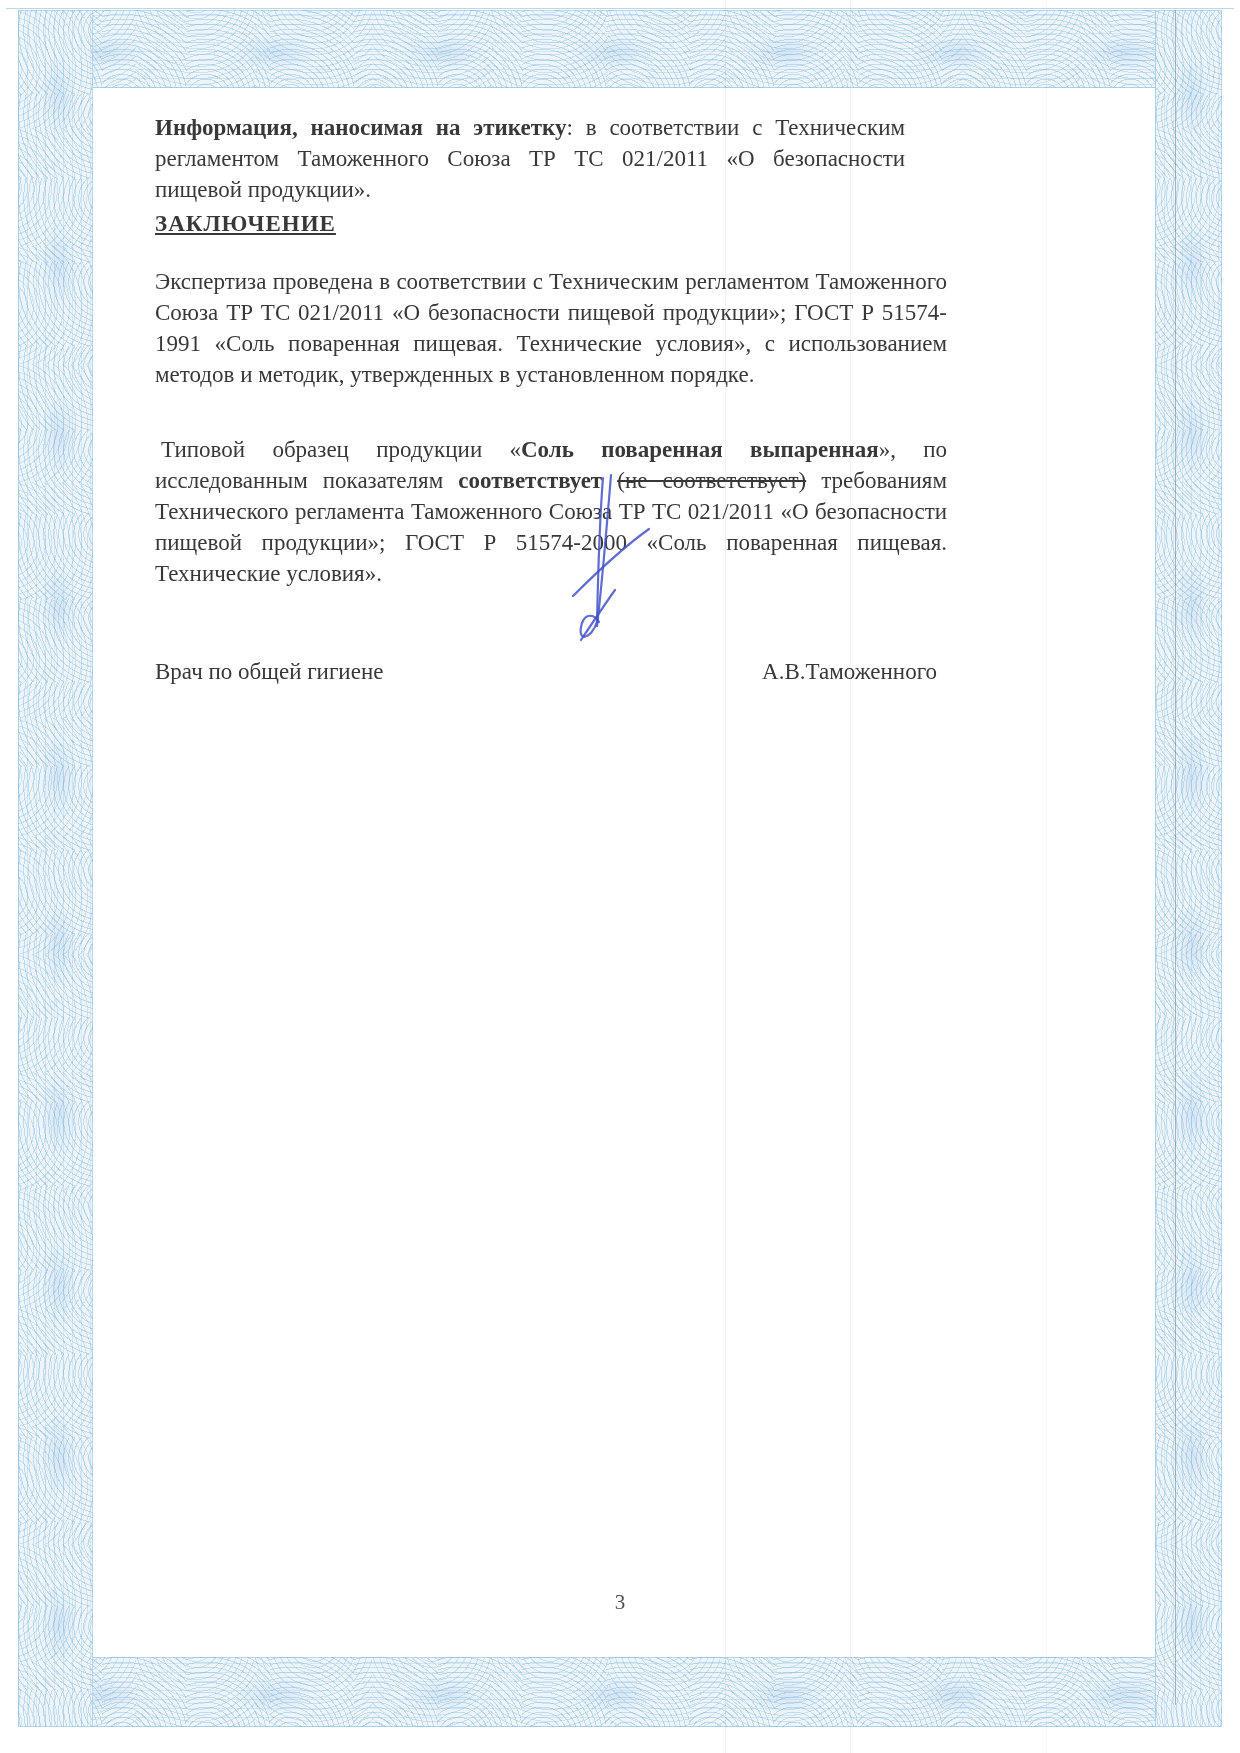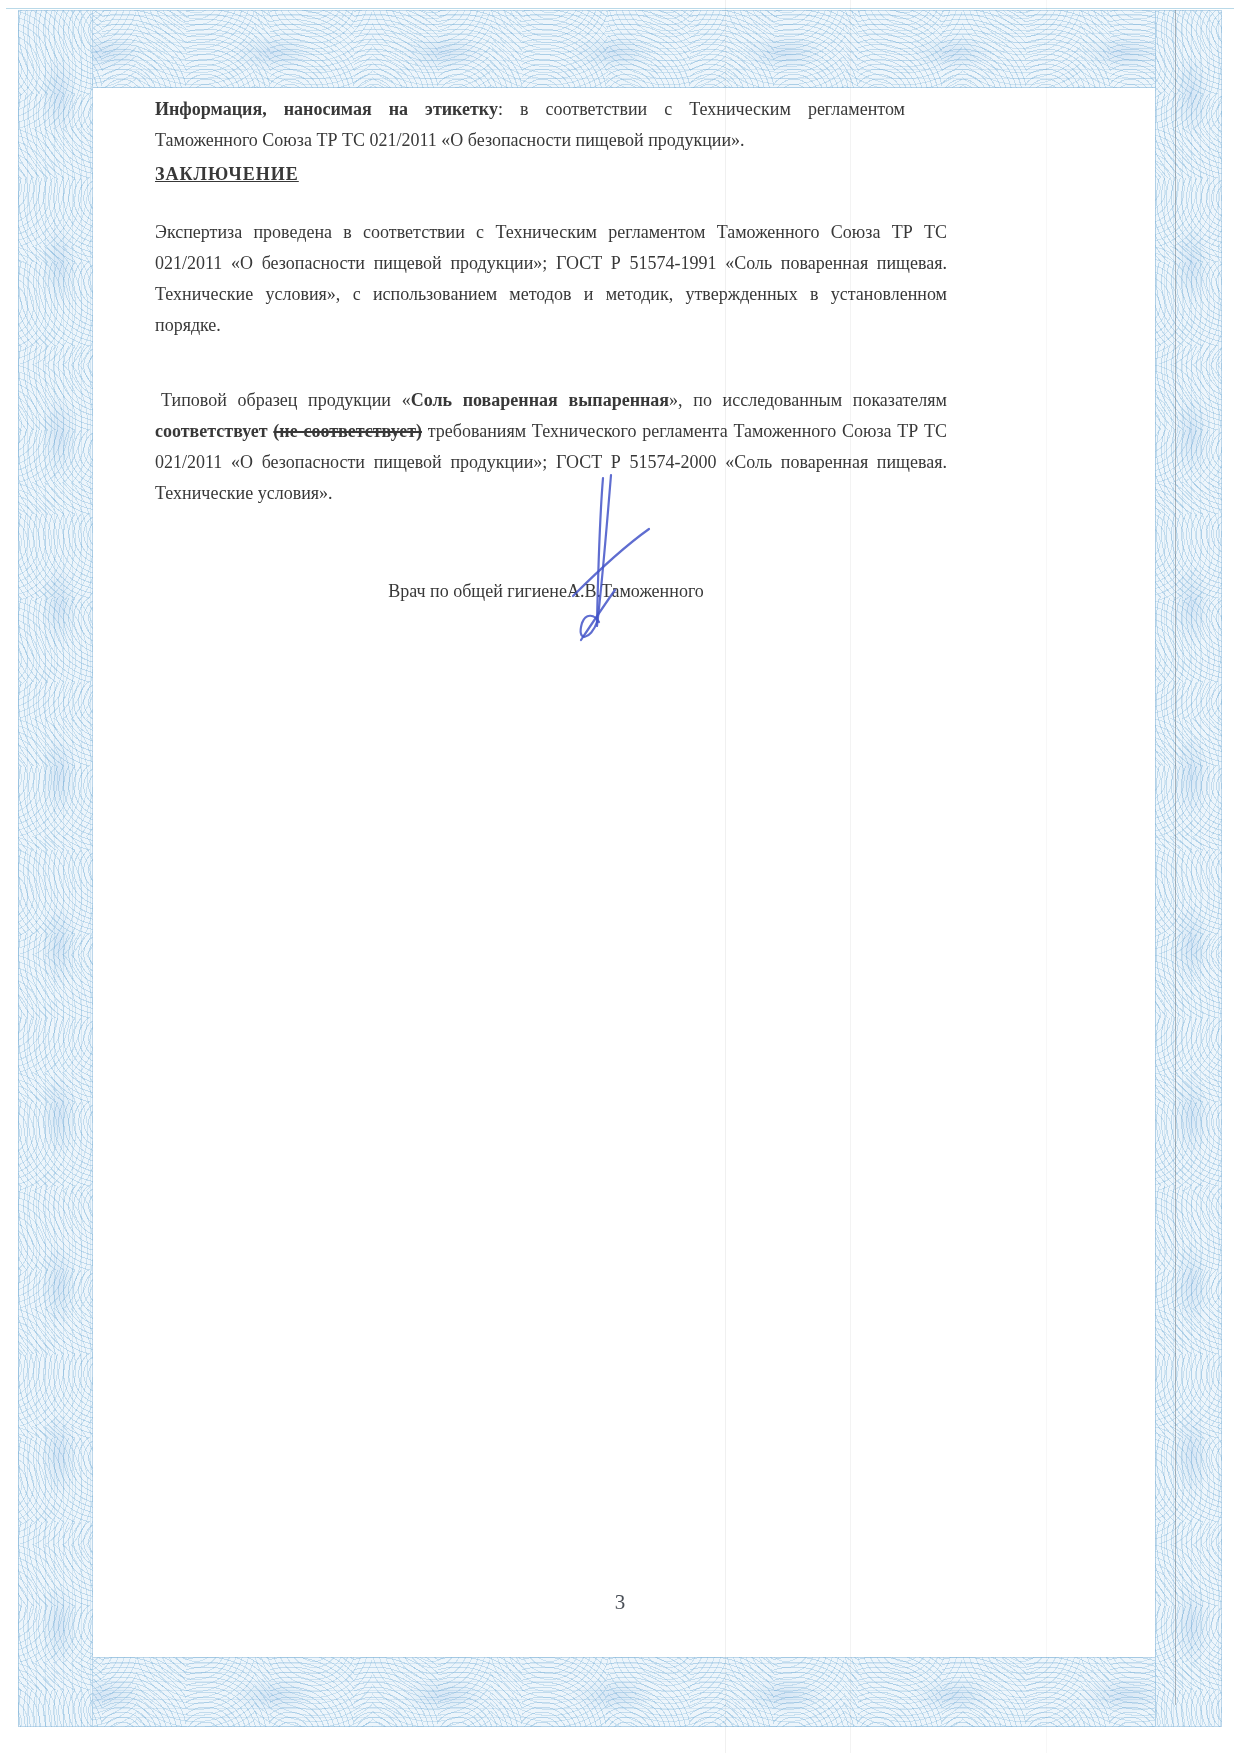--- a/index.html
+++ b/index.html
@@ -42,36 +42,36 @@
     background:#a8cfe2; opacity:.8;
   }
   
   .scanline{position:absolute; top:0; width:1px; height:1753px;}
   .sl-1{left:725px;  background:rgba(40,40,40,.07);}
   .sl-2{left:850px;  background:rgba(40,40,40,.055);}
   .sl-3{left:1046px; background:rgba(40,40,40,.035);}
   .sl-4{left:1175px; top:10px; height:1695px; background:rgba(70,80,90,.40);}
   
   .content{
-    position:absolute; left:155px; top:94px; width:792px;
-    font-size:18px; line-height:31px; text-align:justify;
+    position:absolute; left:155px; top:112px; width:792px;
+    font-size:23px; line-height:31px; text-align:justify;
   }
   .content p{margin:0;}
   .para-label{margin-right:42px !important;}
   b,.b{font-weight:bold;}
   .conclusion-heading{
     text-align:left; font-weight:bold; letter-spacing:1px;
     margin-top:3px !important;
     text-decoration:underline;
   }
   .para-expertise{margin-top:27px !important;}
   .para-sample{margin-top:44px !important; text-indent:6px;}
-  .struck{font-weight:bold; text-decoration:line-through; text-decoration-thickness:2px;}
+  .struck{font-weight:normal; text-decoration:line-through; text-decoration-thickness:2px;}
   .sig-row{
-    display:flex; justify-content:center;
+    display:flex; justify-content:space-between;
     margin-top:67px !important; padding-right:10px; text-align:left;
   }
   
   .signature-svg{position:absolute; left:545px; top:472px; width:110px; height:172px;}
   
   .page-number{
     position:absolute; left:590px; top:1590px; width:60px;
     text-align:center; font-size:21px; color:#4a4f57;
   }
 </style>

